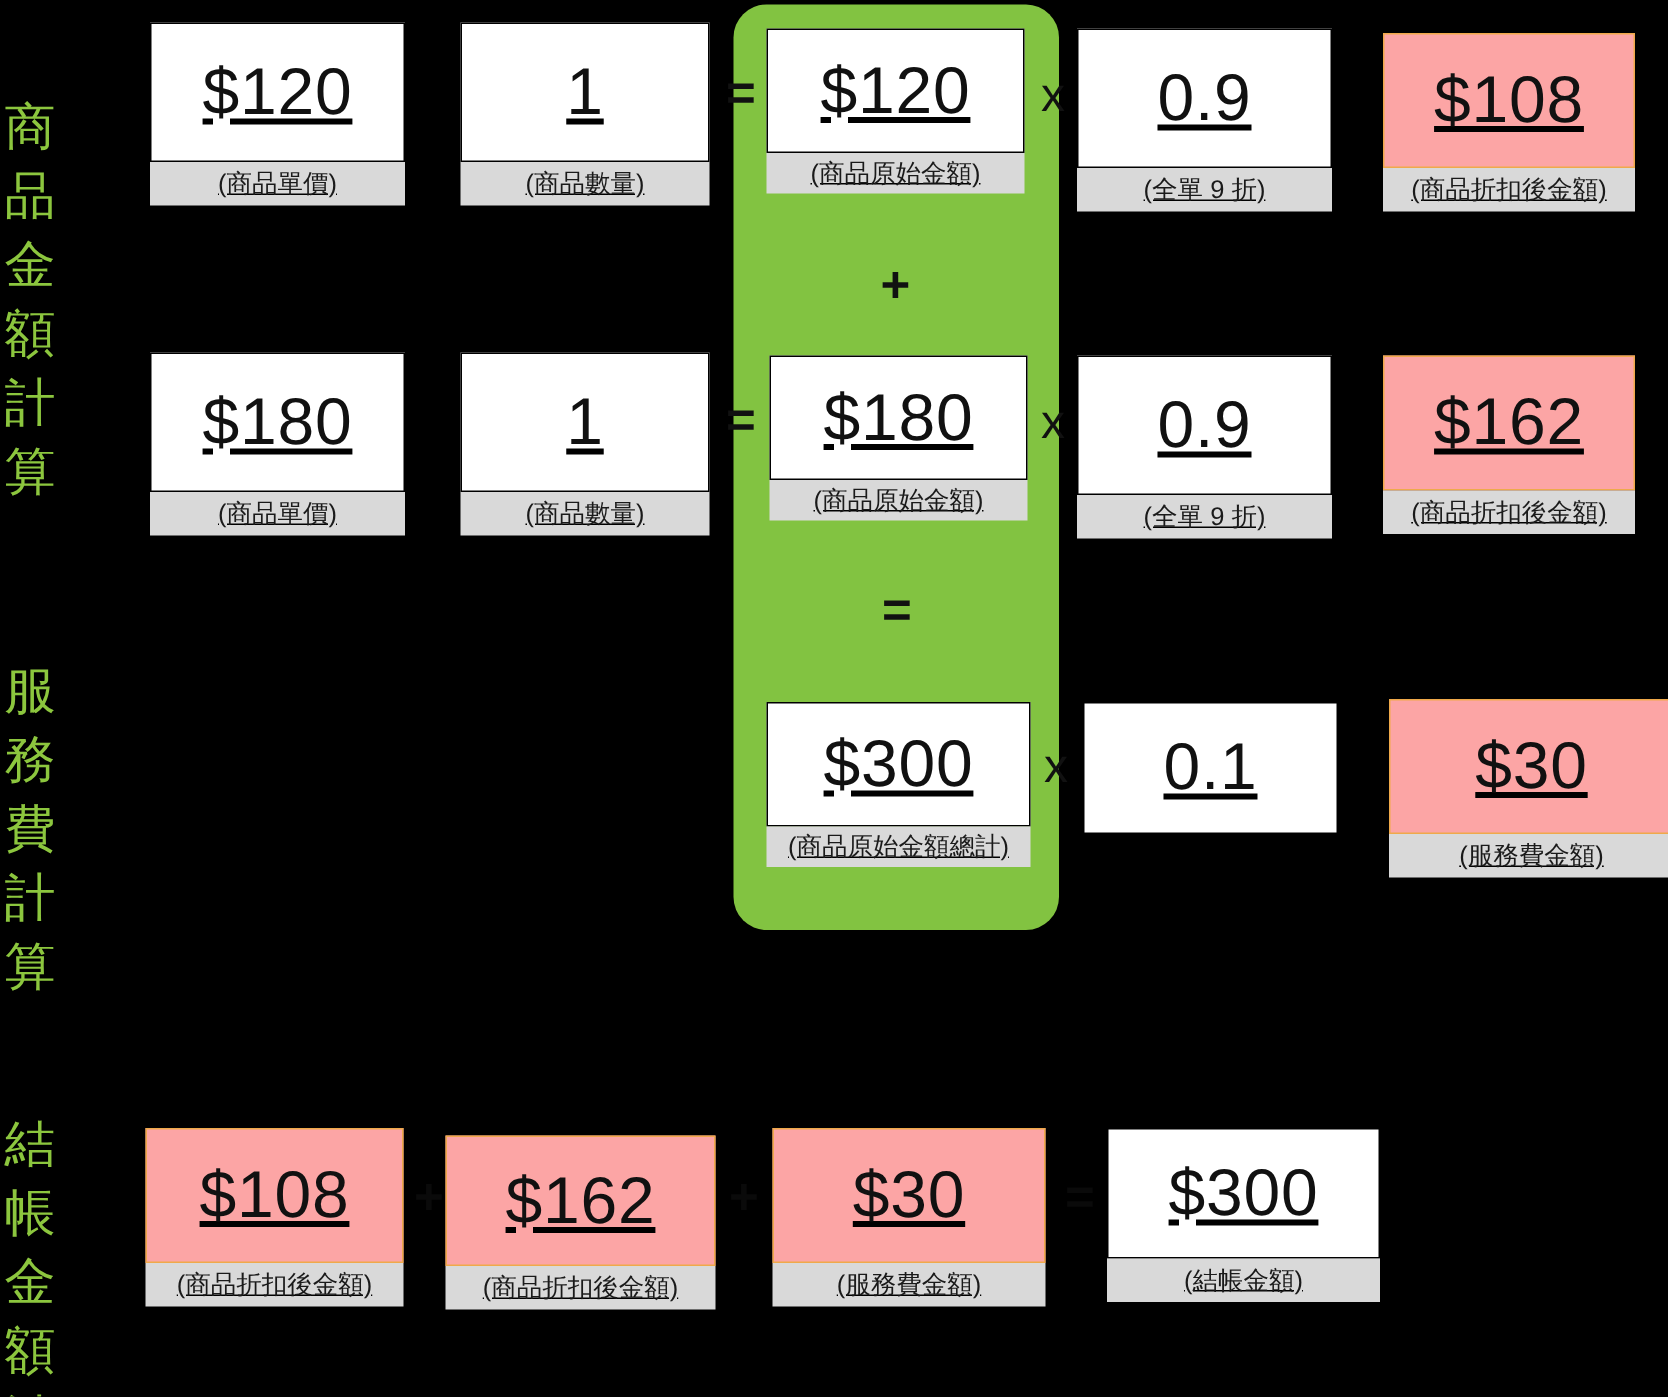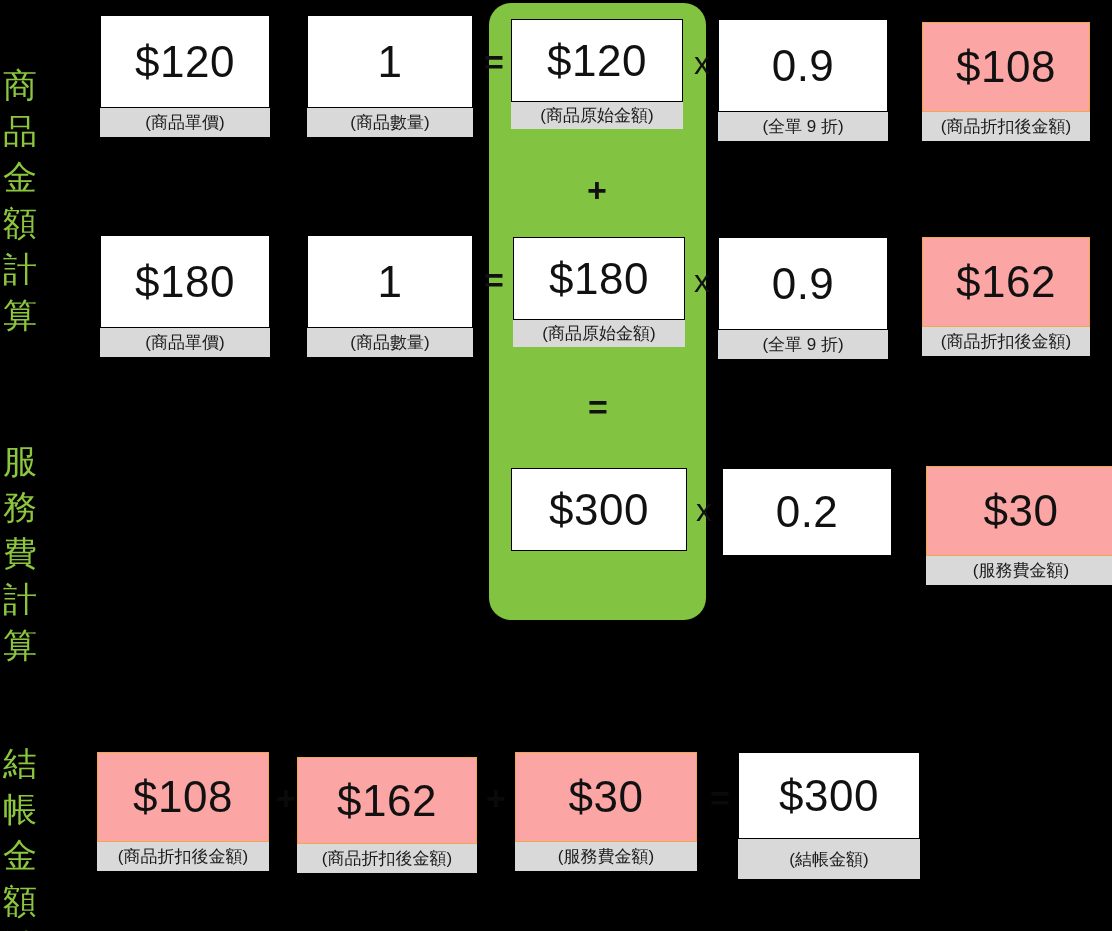--- a/index.html
+++ b/index.html
@@ -36,20 +36,21 @@
   .group-box {
     position: absolute;
     background: #82C341;
     border-radius: 22px;
   }
 
   
   .card {
     position: absolute;
     box-sizing: border-box;
+    text-decoration: underline;
   }
   .card .value {
     box-sizing: border-box;
     width: 100%;
     display: flex;
     align-items: center;
     justify-content: center;
     font-size: 44px;
     line-height: 1;
     letter-spacing: 0.5px;
@@ -163,26 +164,27 @@
 
 <div class="card orange" style="left:922px; top:237px; width:168px;">
   <div class="value" style="height:90px;">$162</div>
   <div class="caption" style="height:29px;">(商品折扣後金額)</div>
 </div>
 
 <div class="op" style="left:584px; top:392px;">=</div>
 
 <div class="card white" style="left:511px; top:468px; width:176px;">
   <div class="value" style="height:83px;">$300</div>
+  <div class="caption" style="height:27px;">(商品原始金額總計)</div>
 </div>
 
 <div class="op times" style="left:690px; top:495px;">x</div>
 
 <div class="card white" style="left:722px; top:468px; width:170px;">
-  <div class="value" style="height:88px;">0.2</div>
+  <div class="value" style="height:88px;">0.1</div>
 </div>
 
 <div class="card orange" style="left:926px; top:466px; width:190px;">
   <div class="value" style="height:90px;">$30</div>
   <div class="caption" style="height:29px;">(服務費金額)</div>
 </div>
 
 <div class="card orange" style="left:97px; top:752px; width:172px;">
   <div class="value" style="height:90px;">$108</div>
   <div class="caption" style="height:29px;">(商品折扣後金額)</div>
@@ -199,14 +201,14 @@
 
 <div class="card orange" style="left:515px; top:752px; width:182px;">
   <div class="value" style="height:90px;">$30</div>
   <div class="caption" style="height:29px;">(服務費金額)</div>
 </div>
 
 <div class="op dim" style="left:706px; top:783px;">=</div>
 
 <div class="card white" style="left:738px; top:752px; width:182px;">
   <div class="value" style="height:87px;">$300</div>
-  <div class="caption" style="height:40px;">(結帳金額)</div>
+  <div class="caption" style="height:29px;">(結帳金額)</div>
 </div>
 
 </body></html>

